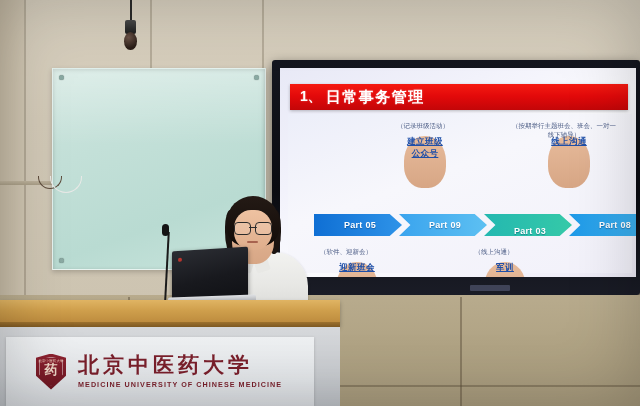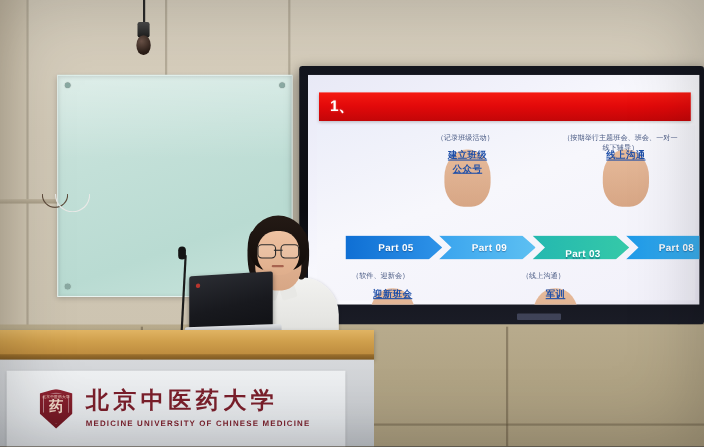--- a/index.html
+++ b/index.html
@@ -215,20 +215,21 @@
   <div class="cab-right"></div>
   <div class="cab-right-seam"></div>
 
   <div class="tv-frame">
     <div class="tv-inner">
 
       <div class="slide">
 
         <div class="slide-titlebar">
           <span class="tnum">1、</span>
+          <span class="ttext">日常事务管理</span>
         </div>
 
         <div class="slide-body">
 
           <div class="lbl" style="left:80px;top:6px;width:110px;">
             <span class="head">建立班级公众号</span>
             <span class="sub">（记录班级活动）</span>
           </div>
 
           <div class="lbl" style="left:224px;top:6px;width:104px;">

